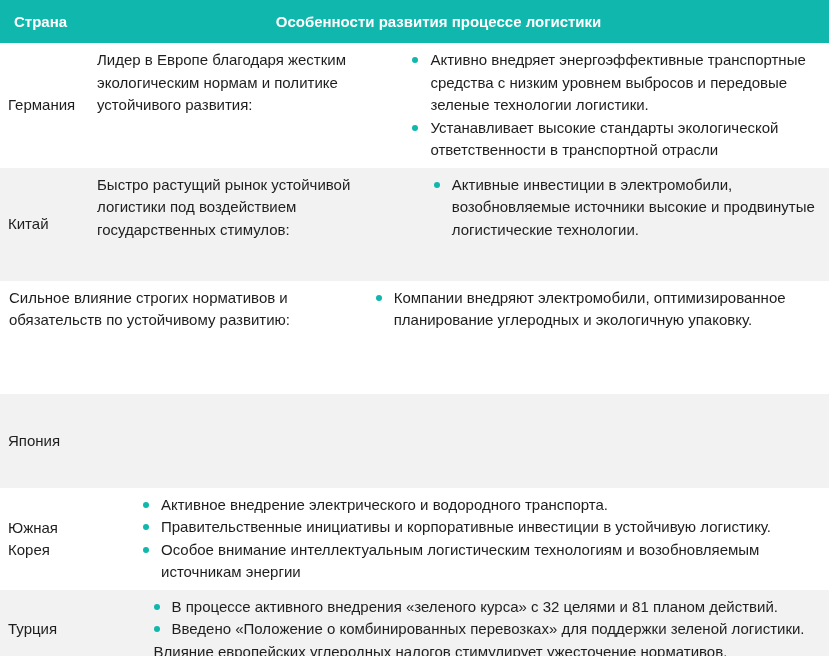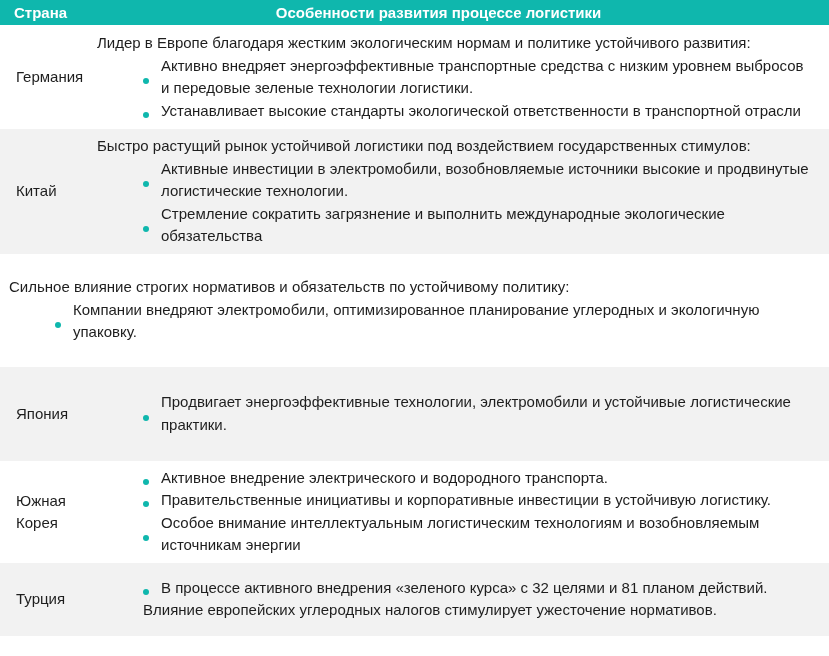--- a/index.html
+++ b/index.html
@@ -8,51 +8,51 @@
     width: 829px;
     height: 656px;
     font-family: "Liberation Sans", sans-serif;
     color: var(--body_text, #1e1e1e);
     overflow: hidden;
   }
   .table { width: 829px; }
   .thead {
     display: flex;
     align-items: center;
-    height: 25px;
+    height: 43px;
     background: var(--accent, #0FB7AD);
     color: var(--header_text, #ffffff);
     font-weight: bold;
     font-size: 15px;
   }
   .th-country { width: 88px; padding-left: 14px; flex: 0 0 88px; }
   .th-features { flex: 1; text-align: center; padding-right: 40px; }
   .row { display: flex; }
   .row.alt { background: var(--row_alt, #F2F2F2); }
   .r0 { min-height: 104px; }
   .r1 { min-height: 113px; }
   .r2 { min-height: 113px; }
   .r3 { min-height: 94px; }
   .r4 { min-height: 93px; }
   .r5 { min-height: 73px; }
   .cell-country {
     width: 88px; flex: 0 0 88px;
-    padding-left: 16px; padding-right: 4px;
+    padding-left: 8px; padding-right: 4px;
     display: flex; align-items: center;
     font-size: 15px; line-height: 22px;
   }
   .cell-features {
     flex: 1;
-    display: flex; flex-direction: column; justify-content: center;
+    display: flex; justify-content: center;
     padding: 6px 14px 6px 9px;
     font-size: 15px; line-height: 22.5px;
   }
   .intro { margin: 0; }
   ul.bullets { list-style: none; margin: 0; padding-left: 46px; }
-  li.bullet-item { display: flex; align-items: center; }
+  li.bullet-item { display: flex; align-items: flex-start; }
   .dot {
     width: 6px; height: 6px; border-radius: 50%;
     background: var(--accent, #0FB7AD);
     flex: 0 0 6px;
     margin: 8px 12px 0 0;
   }
   .li-text { flex: 1; }
 </style>
 </head>
 <body>
@@ -83,48 +83,40 @@
 
   <div class="row r1 alt">
     <div class="cell-country">Китай</div>
     <div class="cell-features">
       <p class="intro">Быстро растущий рынок устойчивой логистики под воздействием государственных стимулов:</p>
       <ul class="bullets">
         <li class="bullet-item">
           <span class="dot"></span>
           <span class="li-text">Активные инвестиции в электромобили, возобновляемые источники высокие и продвинутые логистические технологии.</span>
         </li>
-        <li class="bullet-item">
-          <span class="dot"></span>
-          <span class="li-text">Стремление сократить загрязнение и выполнить международные экологические обязательства</span>
-        </li>
       </ul>
     </div>
   </div>
 
   <div class="row r2">
     <div class="cell-features">
-      <p class="intro">Сильное влияние строгих нормативов и обязательств по устойчивому политику:</p>
+      <p class="intro">Сильное влияние строгих нормативов и обязательств по устойчивому развитию:</p>
       <ul class="bullets">
         <li class="bullet-item">
           <span class="dot"></span>
           <span class="li-text">Компании внедряют электромобили, оптимизированное планирование углеродных и экологичную упаковку.</span>
         </li>
       </ul>
     </div>
   </div>
 
   <div class="row r3 alt">
     <div class="cell-country">Япония</div>
     <div class="cell-features">
       <ul class="bullets">
-        <li class="bullet-item">
-          <span class="dot"></span>
-          <span class="li-text">Продвигает энергоэффективные технологии, электромобили и устойчивые логистические практики.</span>
-        </li>
       </ul>
     </div>
   </div>
 
   <div class="row r4">
     <div class="cell-country">Южная Корея</div>
     <div class="cell-features">
       <ul class="bullets">
         <li class="bullet-item">
           <span class="dot"></span>
@@ -144,20 +136,24 @@
 
   <div class="row r5 alt">
     <div class="cell-country">Турция</div>
     <div class="cell-features">
       <ul class="bullets">
         <li class="bullet-item">
           <span class="dot"></span>
           <span class="li-text">В процессе активного внедрения «зеленого курса» с 32 целями и 81 планом действий.</span>
         </li>
         <li class="bullet-item">
+          <span class="dot"></span>
+          <span class="li-text">Введено «Положение о комбинированных перевозках» для поддержки зеленой логистики.</span>
+        </li>
+        <li class="bullet-item">
 
           <span class="li-text">Влияние европейских углеродных налогов стимулирует ужесточение нормативов.</span>
         </li>
       </ul>
     </div>
   </div>
 
 </div>
 
 </body></html>

